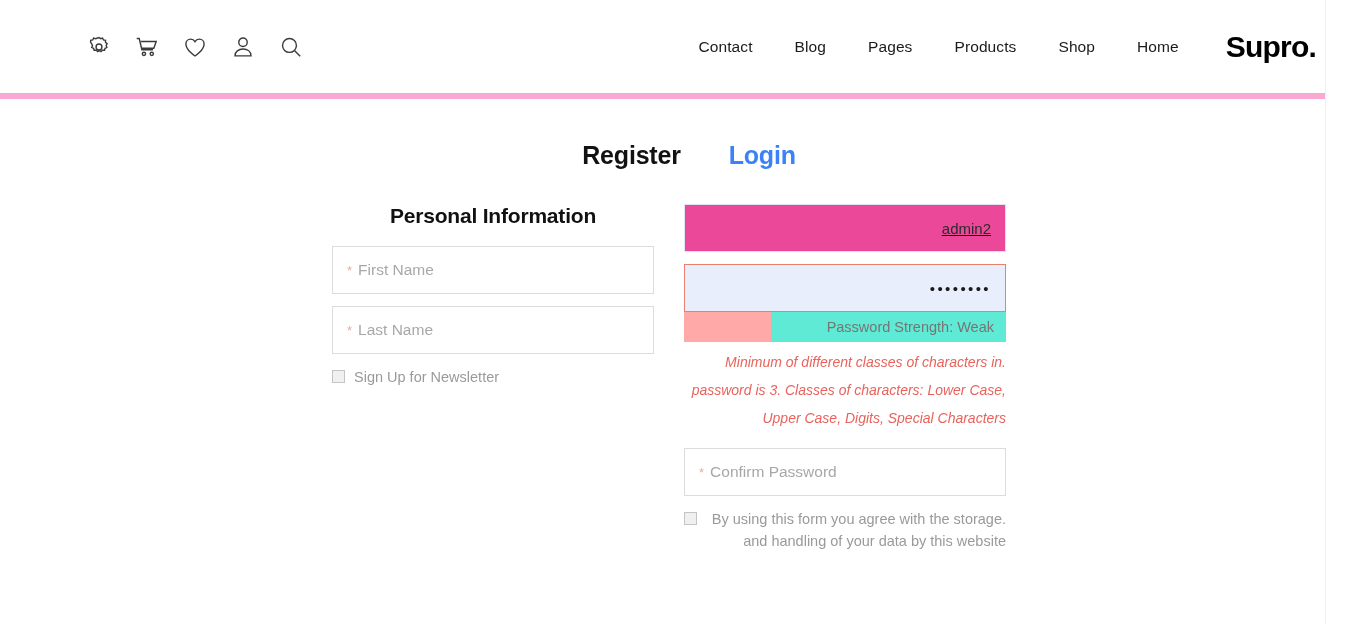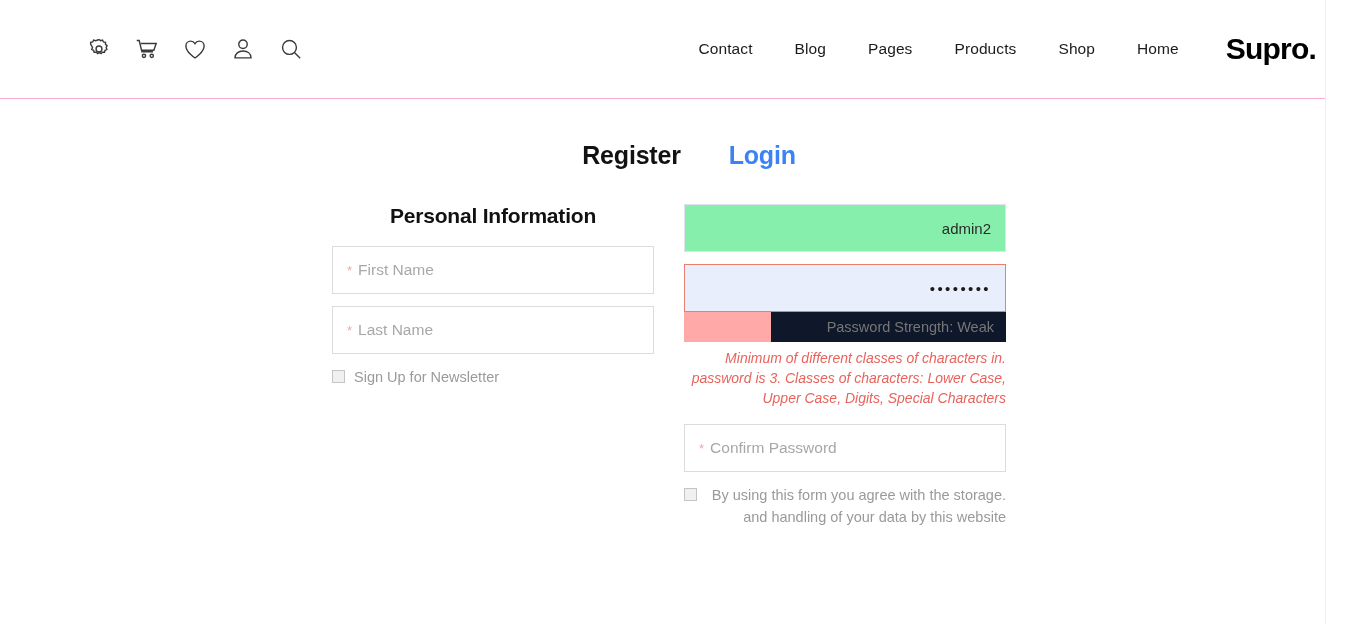--- a/index.html
+++ b/index.html
@@ -18,21 +18,21 @@
     width: 1338px;
     height: 624px;
     position: relative;
     background: #fff;
   }
 
   
   .header {
     height: 99px;
     width: 1338px;
-    border-bottom: 1px solid #f9a8d4;
+    border-bottom: 6px solid #f9a8d4;
     display: flex;
     align-items: center;
     position: relative;
   }
   .icon-group {
     display: flex;
     align-items: center;
     gap: 22px;
     margin-left: 86px;
   }
@@ -114,22 +114,23 @@
     border: 1px solid #dcdcdc;
     background: #fff;
     display: flex;
     align-items: center;
     justify-content: flex-start;
     padding: 0 14px;
     margin-bottom: 12px;
     position: relative;
   }
   .field.autofill {
-    background: #86efac;
+    background: #ec4899;
     border-color: #dfe3ef;
+    text-decoration: underline;
   }
   .field.error {
     background: #e8eefb;
     border: 1px solid #e8806b;
     margin-bottom: 0;
   }
   .field .value {
     font-size: 15px;
     color: #2b2b2b;
     width: 100%;
@@ -155,21 +156,21 @@
   .req {
     color: #f4a6a0;
     font-size: 13px;
     line-height: 1;
   }
 
   
   .strength {
     width: 322px;
     height: 30px;
-    background: #0f172a;
+    background: #5eead4;
     display: flex;
     align-items: center;
     position: relative;
     margin-bottom: 6px;
   }
   .strength-fill {
     position: absolute;
     left: 0;
     top: 0;
     height: 30px;
@@ -184,21 +185,21 @@
     font-size: 14.5px;
     color: #767676;
   }
 
   .error-msg {
     width: 322px;
     font-size: 14px;
     font-style: italic;
     color: #e8635c;
     text-align: right;
-    line-height: 20px;
+    line-height: 28px;
     margin-bottom: 16px;
   }
 
   .check-row {
     width: 322px;
     display: flex;
     align-items: flex-start;
     justify-content: flex-end;
     gap: 9px;
     margin-top: 6px;

